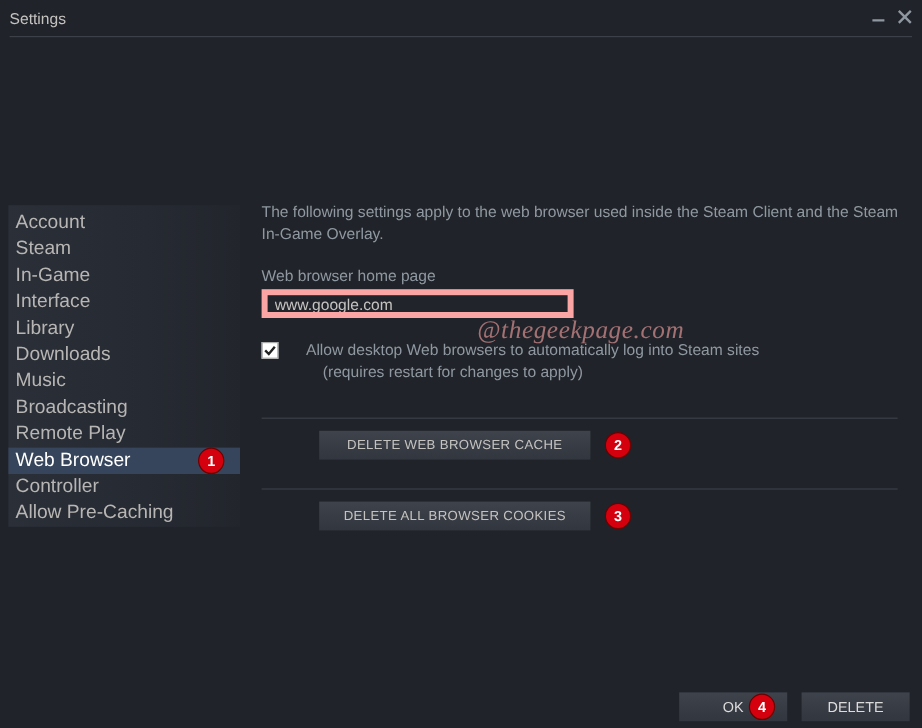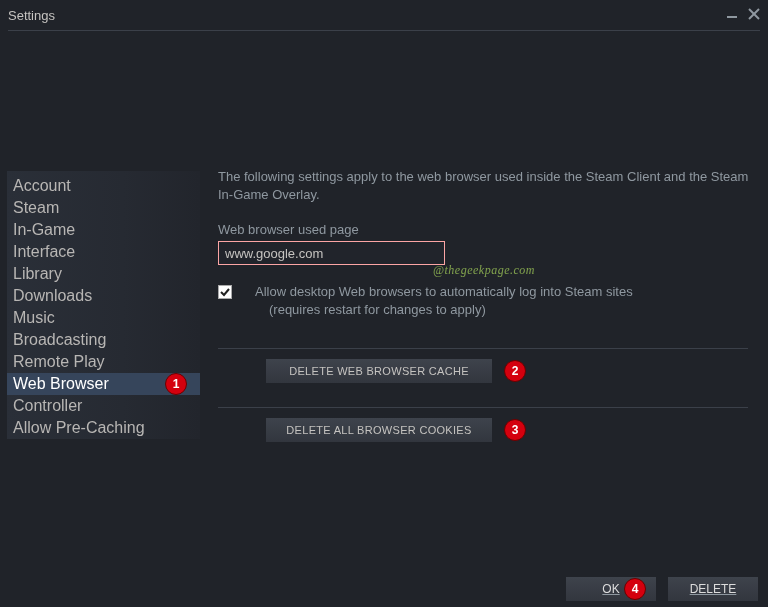--- a/index.html
+++ b/index.html
@@ -75,24 +75,24 @@
       color: #8f98a0;
       line-height: 1.4;
       margin-bottom: 18px;
     }
     .field-label {
       font-size: 13px;
       color: #8f98a0;
       margin-bottom: 4px;
     }
     .text-input {
-      width: 227px;
+      width: 260px;
       height: 24px;
       background: #21242b;
-      border: 1px solid #fca5a5;
+      border: 5px solid #fca5a5;
       color: #c5c3c0;
       font-size: 13px;
       padding: 2px 6px;
       outline: none;
     }
     .checkbox-row {
       display: flex;
       align-items: flex-start;
       margin-top: 18px;
       gap: 23px;
@@ -141,21 +141,20 @@
       width: 530px;
     }
     .spacer { height: 18px; }
     .footer {
       position: absolute;
       bottom: 6px;
       right: 10px;
       display: flex;
       gap: 12px;
       align-items: center;
-      text-decoration: underline;
     }
     .footer-btn {
       width: 90px;
       height: 24px;
       background: linear-gradient(to bottom, #3e434c, #32363e);
       border: none;
       color: #dcdcdc;
       font-size: 12px;
       cursor: pointer;
       position: relative;
@@ -181,22 +180,22 @@
     .badge-footer {
       position: absolute;
       left: 58px;
       top: 1px;
     }
     .watermark {
       position: absolute;
       top: 105px;
       left: 50%;
       transform: translateX(-50%);
-      color: #bef264;
-      font-size: 12px;
+      color: #fca5a5;
+      font-size: 21px;
       font-family: Georgia, serif;
       font-style: italic;
       opacity: 0.6;
       pointer-events: none;
       letter-spacing: 0.5px;
     }
   </style>
 </head>
 <body>
 
@@ -233,21 +232,21 @@
       <span>Web Browser</span>
       <span class="badge badge-inline">1</span>
     </div>
     <div class="sidebar-item"><span>Controller</span></div>
     <div class="sidebar-item"><span>Allow Pre-Caching</span></div>
   </div>
 
   <div class="main">
     <p class="desc">The following settings apply to the web browser used inside the Steam Client and the Steam In-Game Overlay.</p>
 
-    <div class="field-label">Web browser used page</div>
+    <div class="field-label">Web browser home page</div>
     <input class="text-input" type="text" value="www.google.com" style="">
 
     <div class="checkbox-row">
       <div class="checkbox">
         <svg width="10" height="10" viewBox="0 0 10 10">
             <polyline points="1,5 4,8 9,2" fill="none" stroke="#222" stroke-width="2"></polyline>
           </svg>
       </div>
       <div class="checkbox-label">
         <span>Allow desktop Web browsers to automatically log into Steam sites</span><br>

